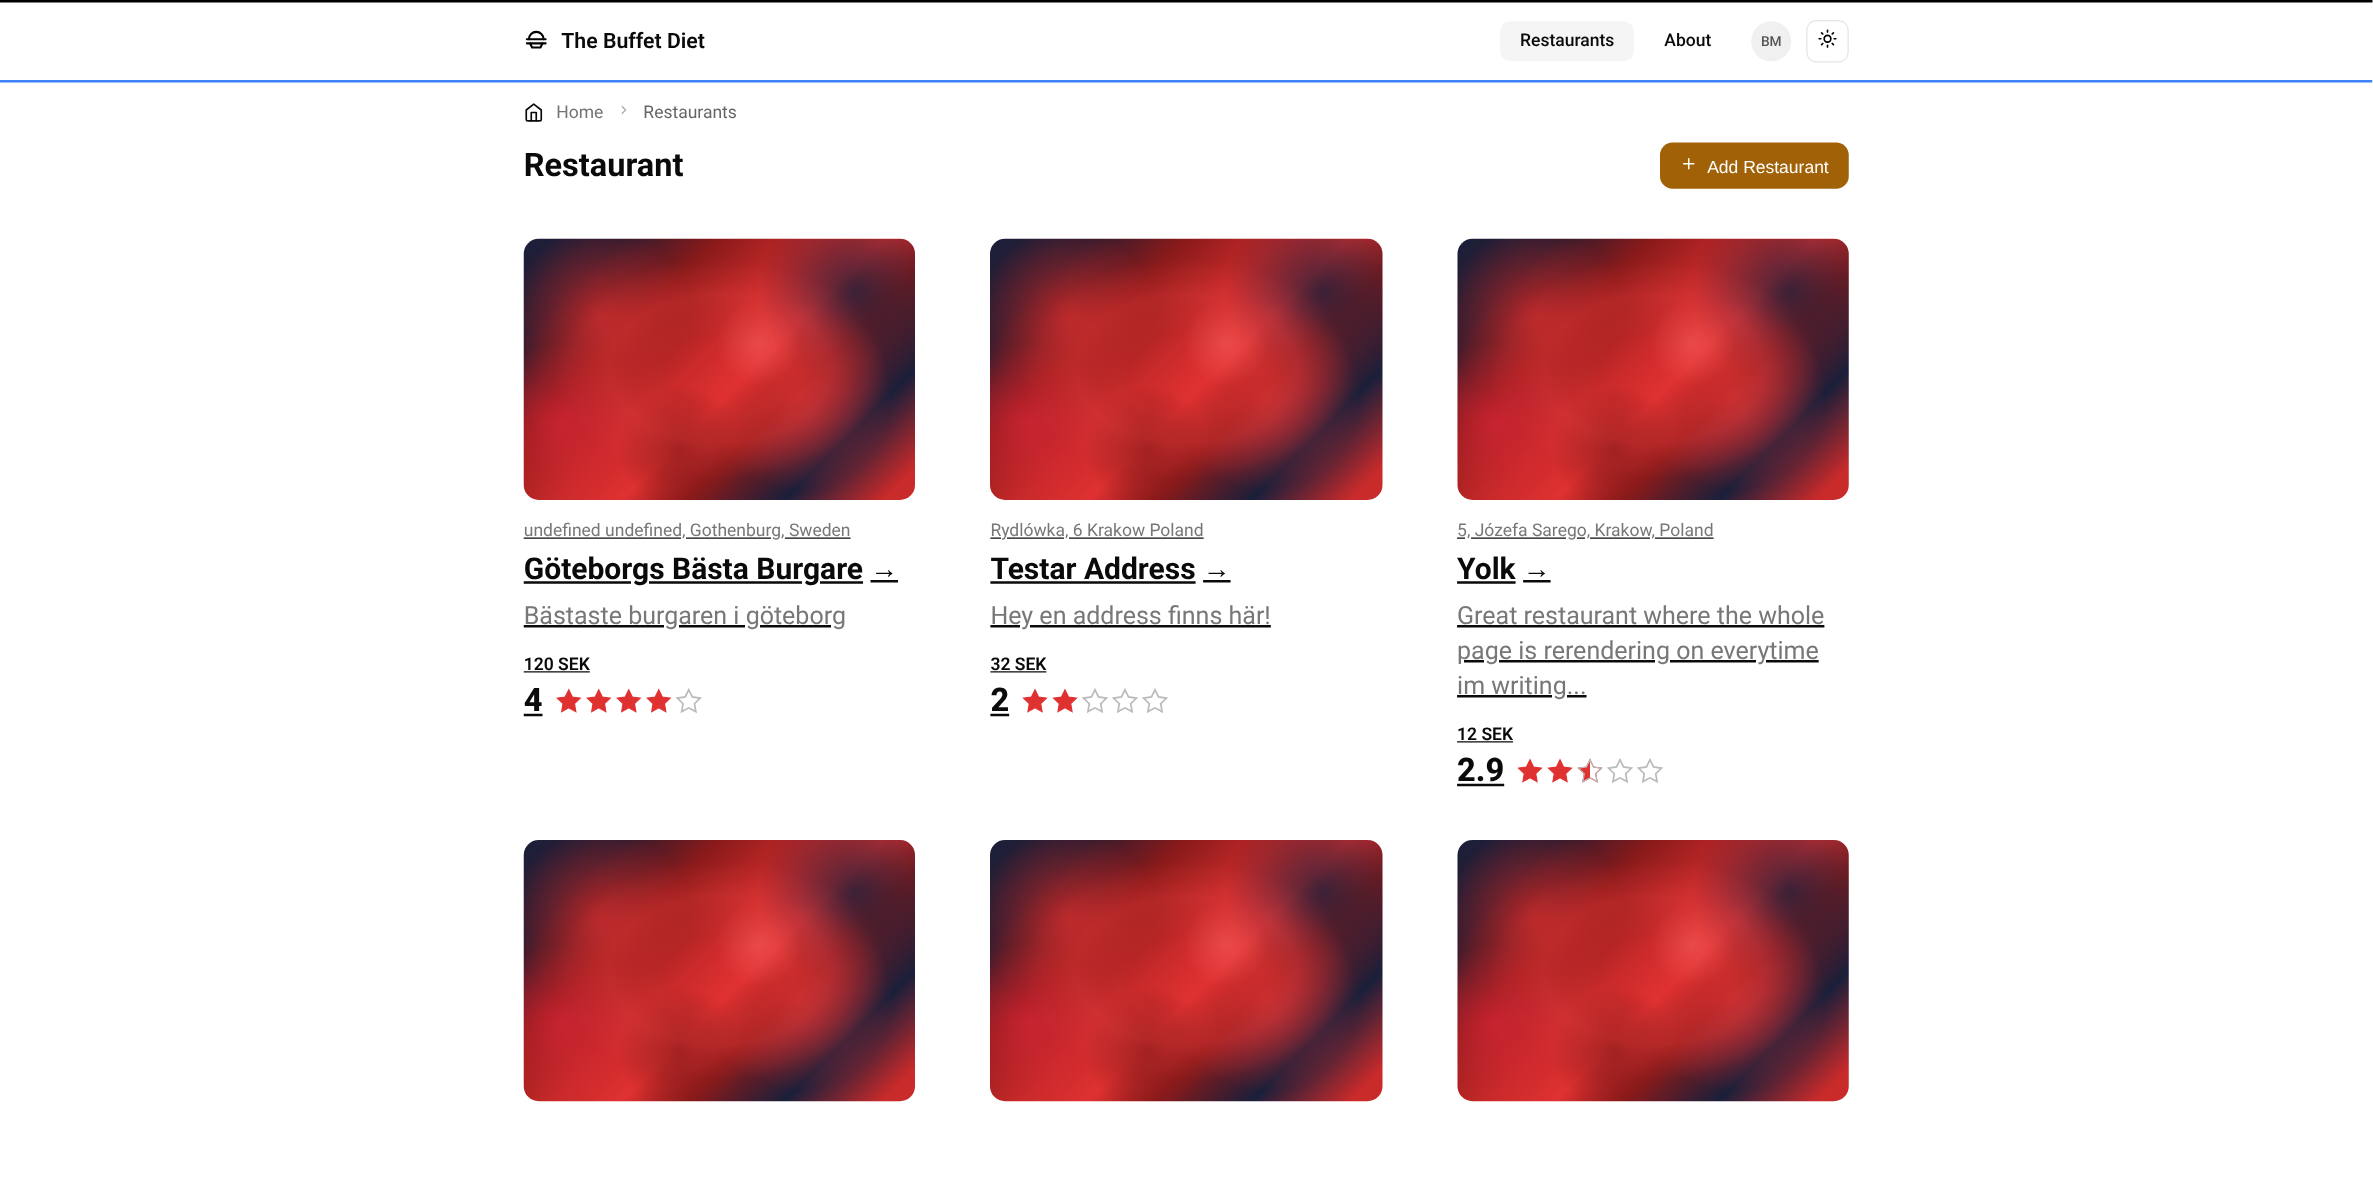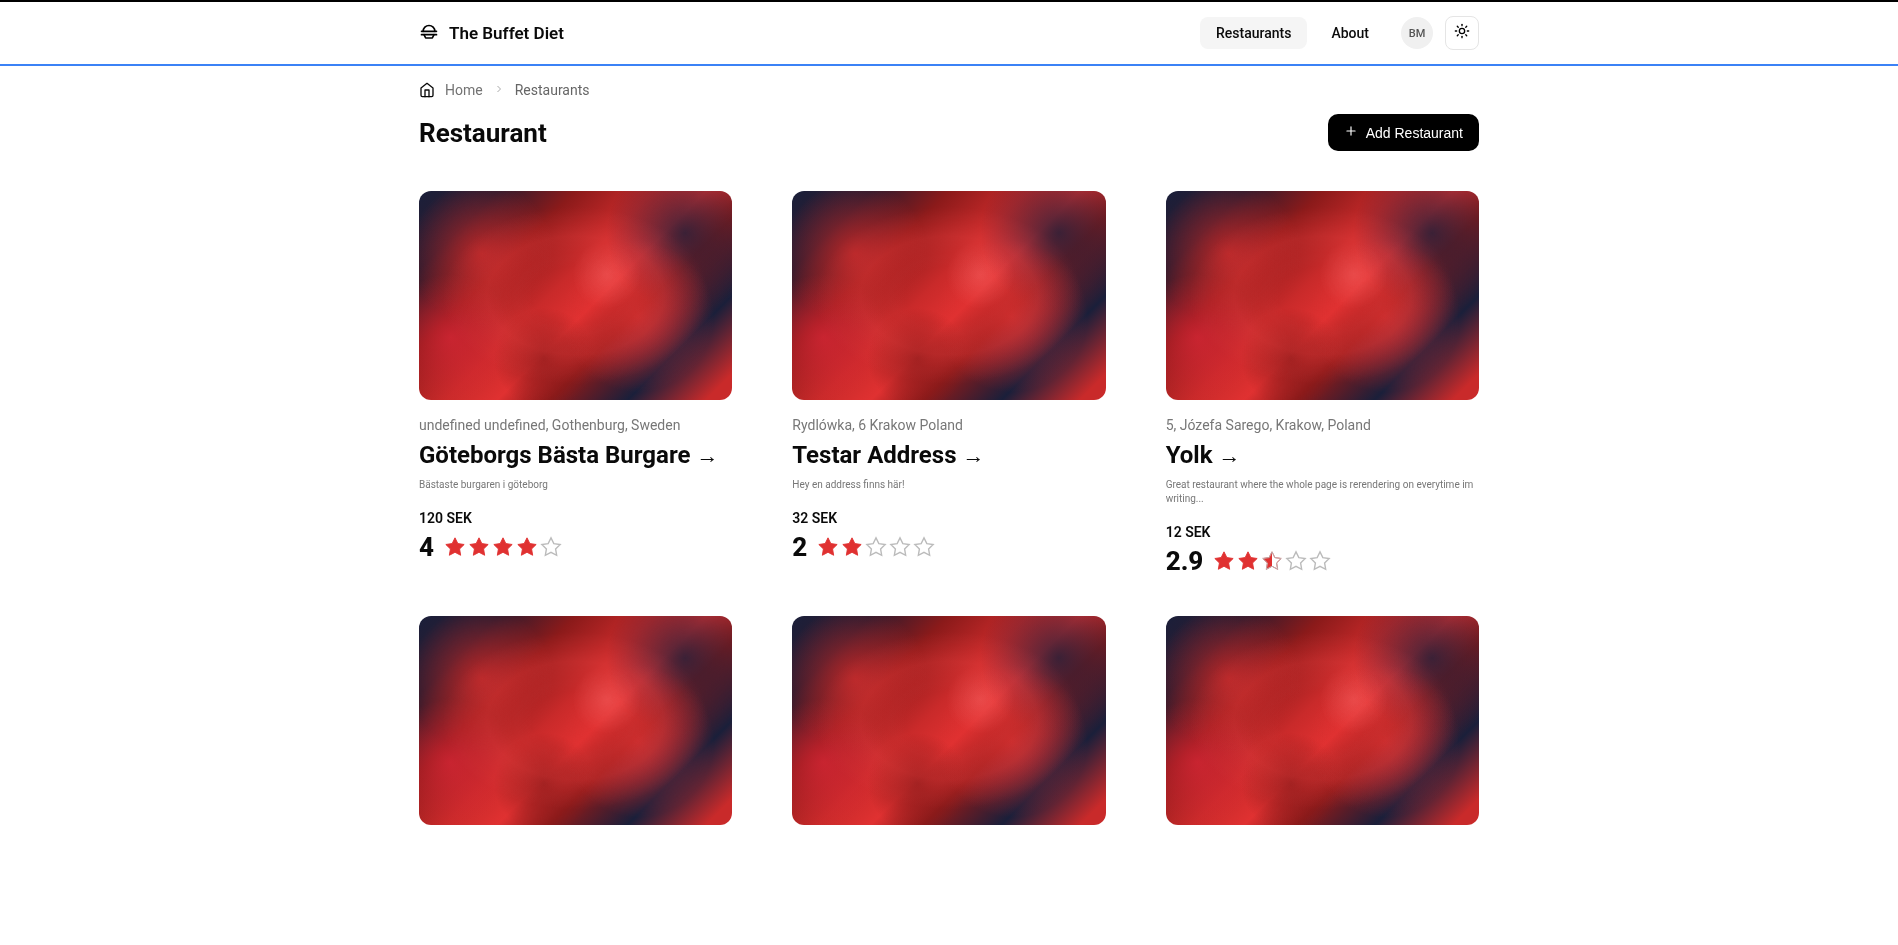--- a/index.html
+++ b/index.html
@@ -165,36 +165,37 @@
       border-radius: 4px;
       display: inline-flex;
       align-items: center;
       justify-content: center;
       font-size: 10px;
       color: #888;
       padding: 0 3px;
       background: #fafafa;
     }
     .add-btn {
-      background: #000000;
+      background: #a16207;
       color: #fff;
       border: none;
       border-radius: 10px;
       padding: 10px 16px;
       font-size: 14px;
       font-weight: 500;
       display: flex;
       align-items: center;
       gap: 8px;
       cursor: pointer;
     }
     .grid {
       display: grid;
       grid-template-columns: repeat(3, 1fr);
       gap: 40px 60px;
+      text-decoration: underline;
     }
     .card {
       display: flex;
       flex-direction: column;
     }
     .card-img {
       width: 100%;
       aspect-ratio: 3/2;
       border-radius: 12px;
       background: linear-gradient(135deg, #1a1f3a 0%, #2d1b2e 15%, #8b1a1a 30%, #c92a2a 45%, #e03131 55%, #8b1a1a 65%, #1a1f3a 80%, #c92a2a 95%);
@@ -235,21 +236,21 @@
       display: flex;
       align-items: center;
       gap: 6px;
       line-height: 1.2;
       cursor: pointer;
     }
     .card-title .arrow {
       font-size: 22px;
     }
     .card-desc {
-      font-size: 10px;
+      font-size: 20px;
       color: #777;
       margin-bottom: 18px;
       line-height: 1.4;
     }
     .card-price {
       font-size: 14px;
       font-weight: 600;
       margin-bottom: 6px;
     }
     .card-rating {

